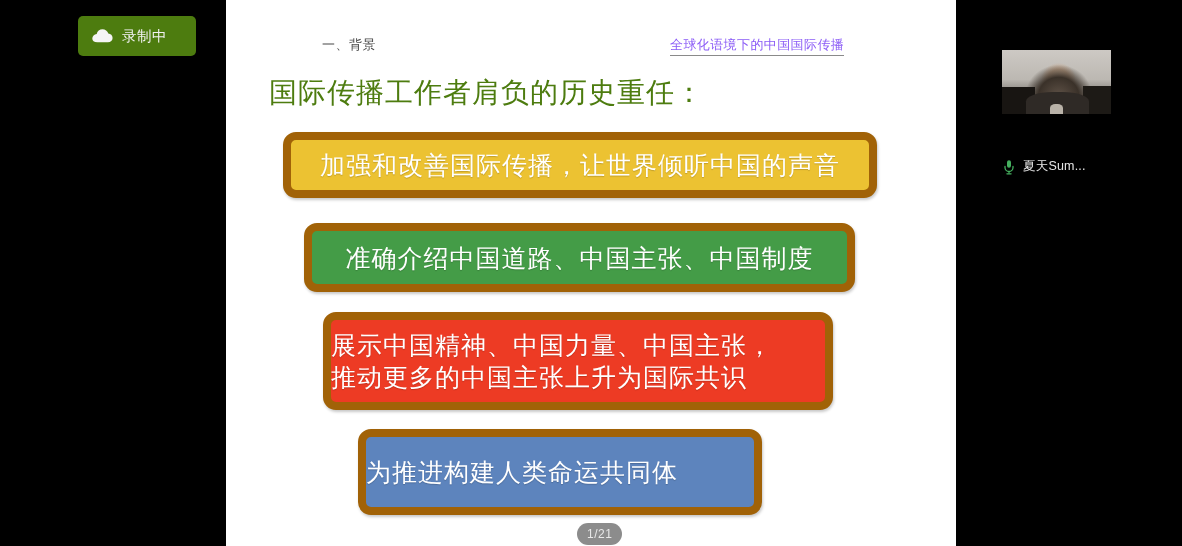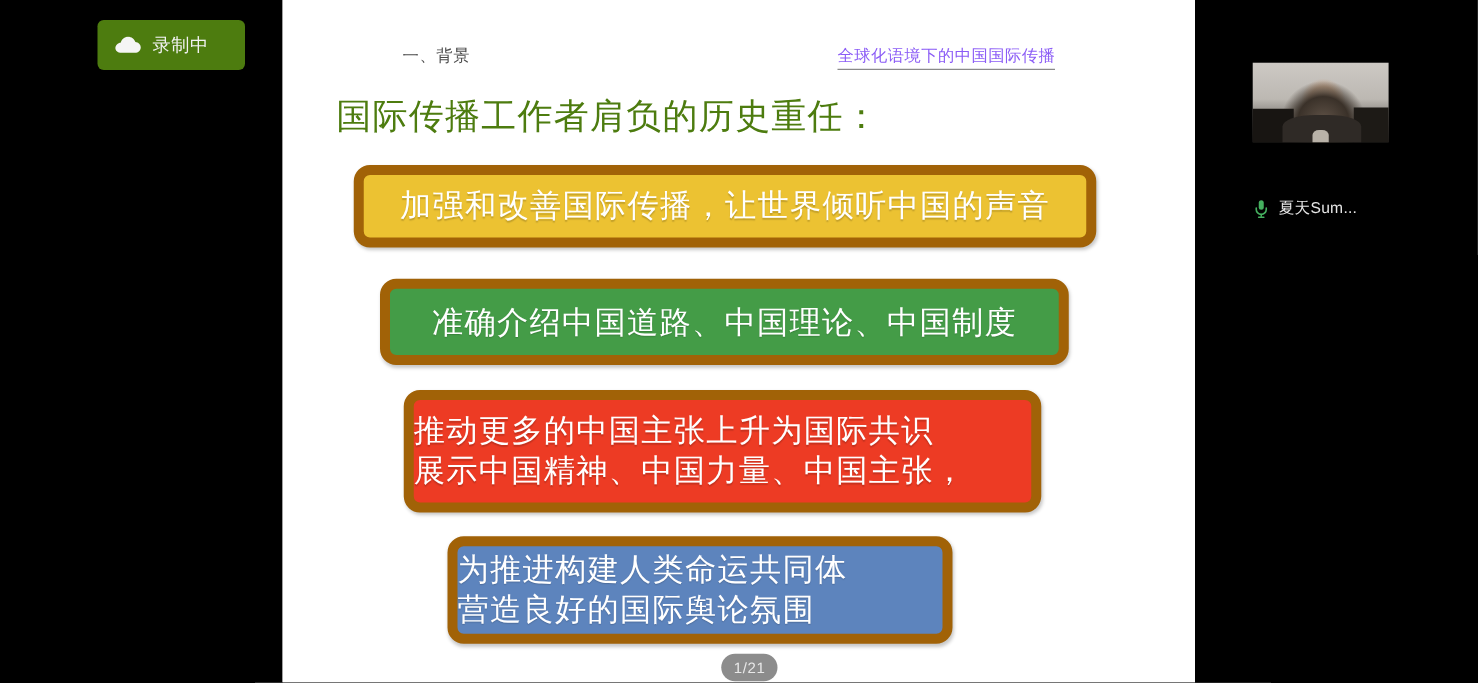--- a/index.html
+++ b/index.html
@@ -240,31 +240,30 @@
 
       <div class="slide-title">国际传播工作者肩负的历史重任：</div>
 
       <div class="boxes">
 
         <div class="cbox" id="box-yellow">
           <span class="line">加强和改善国际传播，让世界倾听中国的声音</span>
         </div>
 
         <div class="cbox" id="box-green">
-          <span class="line">准确介绍中国道路、中国理论、中国制度</span>
+          <span class="line">准确介绍中国道路、中国主张、中国制度</span>
         </div>
 
         <div class="cbox" id="box-red">
+          <span class="line">展示中国精神、中国力量、中国主张，</span>
           <span class="line">推动更多的中国主张上升为国际共识</span>
-          <span class="line">展示中国精神、中国力量、中国主张，</span>
         </div>
 
         <div class="cbox" id="box-blue">
           <span class="line">为推进构建人类命运共同体</span>
-          <span class="line">营造良好的国际舆论氛围</span>
         </div>
 
         <div class="page-badge">1/21</div>
       </div>
 
     </div>
   </div>
 
   <div class="participant-strip">
 

